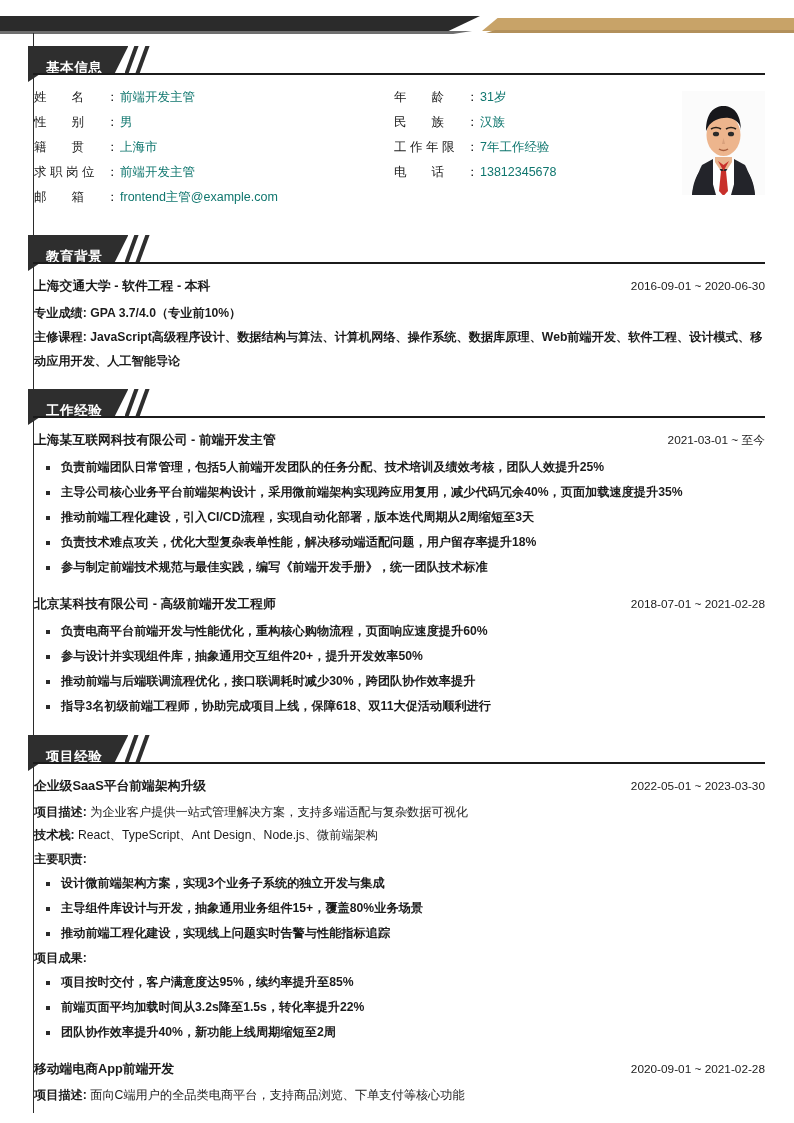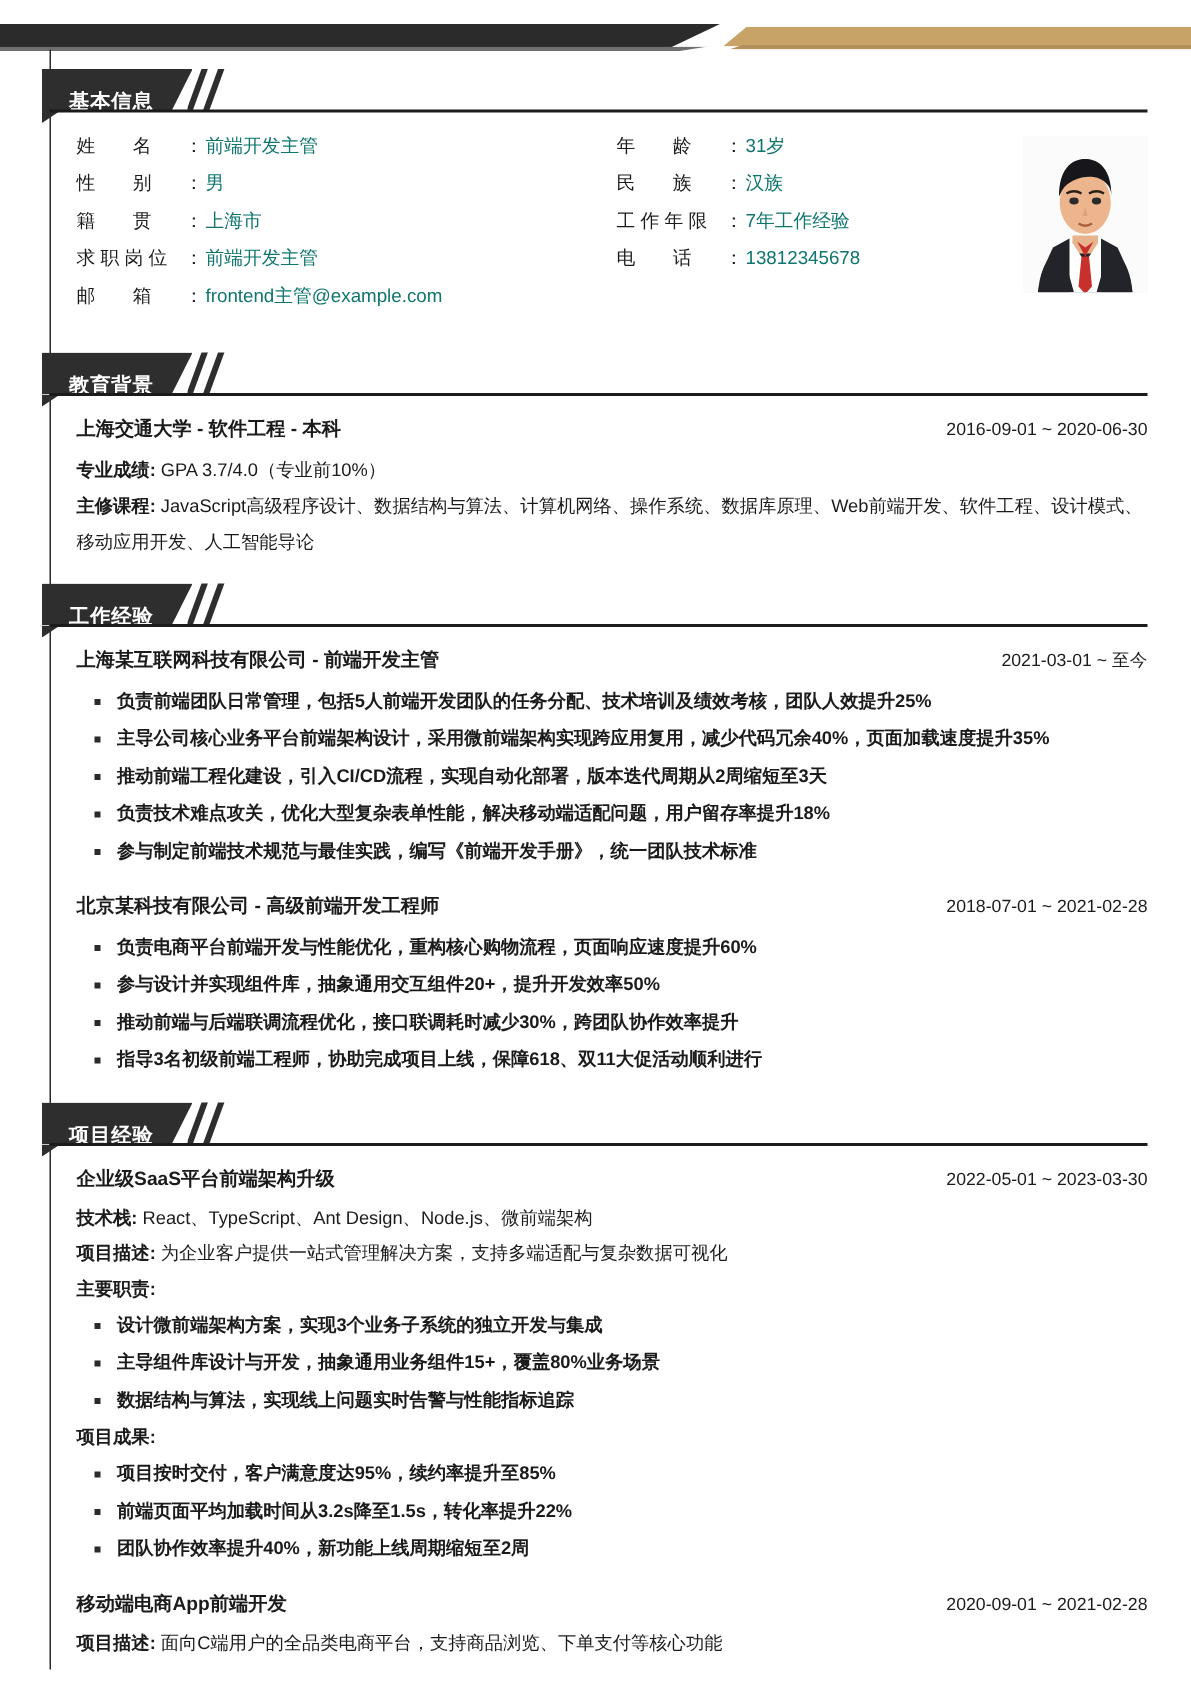--- a/index.html
+++ b/index.html
@@ -116,21 +116,21 @@
   .sec-stripes i:nth-child(2) { left: 15px; }
   .sec-rule {
     position: absolute;
     left: 5px; top: 27px;
     width: 732px;
     height: 1.5px;
     background: #1b1b1b;
   }
 
   .sec-body {
-    margin-left: 51px;
+    margin-left: 34px;
     margin-right: 29px;
     padding-top: 9px;
   }
 
   
   .basic-wrap { position: relative; min-height: 128px; }
   .info-cols { display: flex; }
   .info-col { }
   .info-col.left { width: 360px; }
   .info-col.right { width: 270px; }
@@ -189,21 +189,21 @@
     left: 6px; top: 11px;
     width: 4px; height: 4px;
     background: #2b2b2b;
   }
   .sub-label {
     font-size: 12.2px;
     font-weight: bold;
     line-height: 24px;
   }
   .entry-gap { height: 12px; }
-  .edu-line { font-size: 12.2px; line-height: 24px; }
+  .edu-line { font-size: 12.2px; line-height: 24px; font-weight: bold; }
 </style>
 </head>
 <body>
 
 <div class="top-banner">
   <div class="banner-dark"></div>
   <div class="banner-dark-shadow"></div>
   <div class="banner-gold"></div>
   <div class="banner-gold-shadow"></div>
 </div>
@@ -390,30 +390,30 @@
       <div class="sec-rule"></div>
     </div>
     <div class="sec-body">
 
       <div class="entry">
         <div class="entry-head">
           <span class="entry-title">企业级SaaS平台前端架构升级</span>
           <span class="entry-date">2022-05-01 ~ 2023-03-30</span>
         </div>
         <div class="kv">
+          <b>项目描述:</b><span> 为企业客户提供一站式管理解决方案，支持多端适配与复杂数据可视化</span>
+        </div>
+        <div class="kv">
           <b>技术栈:</b><span> React、TypeScript、Ant Design、Node.js、微前端架构</span>
-        </div>
-        <div class="kv">
-          <b>项目描述:</b><span> 为企业客户提供一站式管理解决方案，支持多端适配与复杂数据可视化</span>
         </div>
         <div class="sub-label">主要职责:</div>
         <ul class="bullets">
           <li>设计微前端架构方案，实现3个业务子系统的独立开发与集成</li>
           <li>主导组件库设计与开发，抽象通用业务组件15+，覆盖80%业务场景</li>
-          <li>数据结构与算法，实现线上问题实时告警与性能指标追踪</li>
+          <li>推动前端工程化建设，实现线上问题实时告警与性能指标追踪</li>
         </ul>
         <div class="sub-label">项目成果:</div>
         <ul class="bullets">
           <li>项目按时交付，客户满意度达95%，续约率提升至85%</li>
           <li>前端页面平均加载时间从3.2s降至1.5s，转化率提升22%</li>
           <li>团队协作效率提升40%，新功能上线周期缩短至2周</li>
         </ul>
       </div>
 
       <div class="entry-gap"></div>

